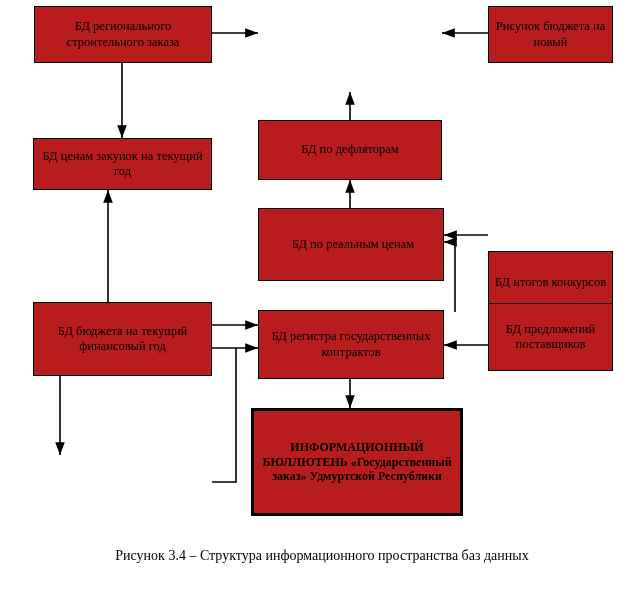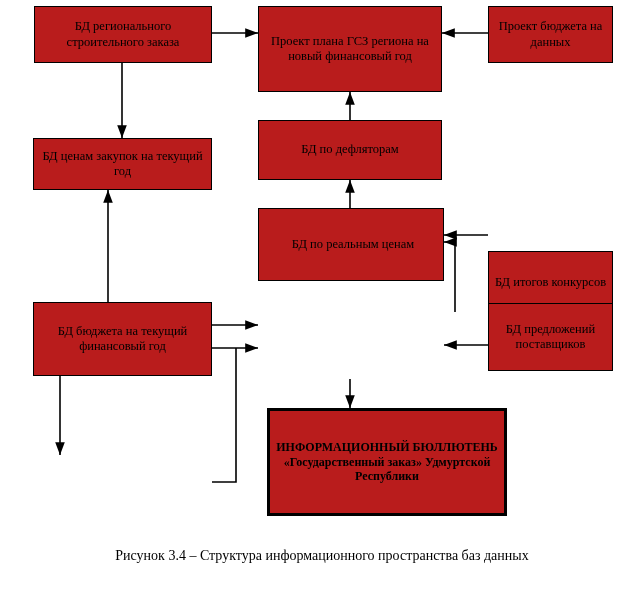--- a/index.html
+++ b/index.html
@@ -101,26 +101,23 @@
     <g stroke="#000000" stroke-width="1.6" fill="none">
 
       <path d="M212,482 L236,482 L236,348"></path>
     </g>
   </svg>
 
   <div class="node" style="left:34px; top:6px; width:178px; height:57px;">
     <span>БД регионального строительного заказа</span>
   </div>
 
-  <div class="node" style="left:258px; top:6px; width:184px; height:86px;">
-    <span>Проект плана ГСЗ региона на новый финансовый год</span>
-  </div>
 
   <div class="node" style="left:488px; top:6px; width:125px; height:57px;">
-    <span>Проект бюджета на данных</span>
+    <span>Рисунок бюджета на новый</span>
   </div>
 
   <div class="node" style="left:33px; top:138px; width:179px; height:52px;">
     <span>БД ценам закупок на текущий год</span>
   </div>
 
   <div class="node" style="left:258px; top:120px; width:184px; height:60px;">
     <span>БД по дефляторам</span>
   </div>
 
@@ -129,25 +126,28 @@
   </div>
 
   <div class="node" style="left:488px; top:203px; width:125px; height:64px;margin-top:48px;">
     <span>БД итогов конкурсов</span>
   </div>
 
   <div class="node" style="left:33px; top:302px; width:179px; height:74px;justify-content:flex-end;">
     <span>БД бюджета на текущий финансовый год</span>
   </div>
 
+  <div class="node" style="left:258px; top:310px; width:186px; height:69px;">
+    <span>БД регистра государственных контрактов</span>
+  </div>
 
   <div class="node" style="left:488px; top:303px; width:125px; height:68px;">
     <span>БД предложений поставщиков</span>
   </div>
 
 
-  <div class="node bold" style="left:251px; top:408px; width:240px; height:108px;margin-left:16px;">
+  <div class="node bold" style="left:251px; top:408px; width:212px; height:108px;">
     <span>ИНФОРМАЦИОННЫЙ БЮЛЛЮТЕНЬ «Государственный заказ» Удмуртской Республики</span>
   </div>
 
   <div class="caption">Рисунок 3.4 – Структура информационного пространства баз данных</div>
 
 </div>
 
 </body></html>

